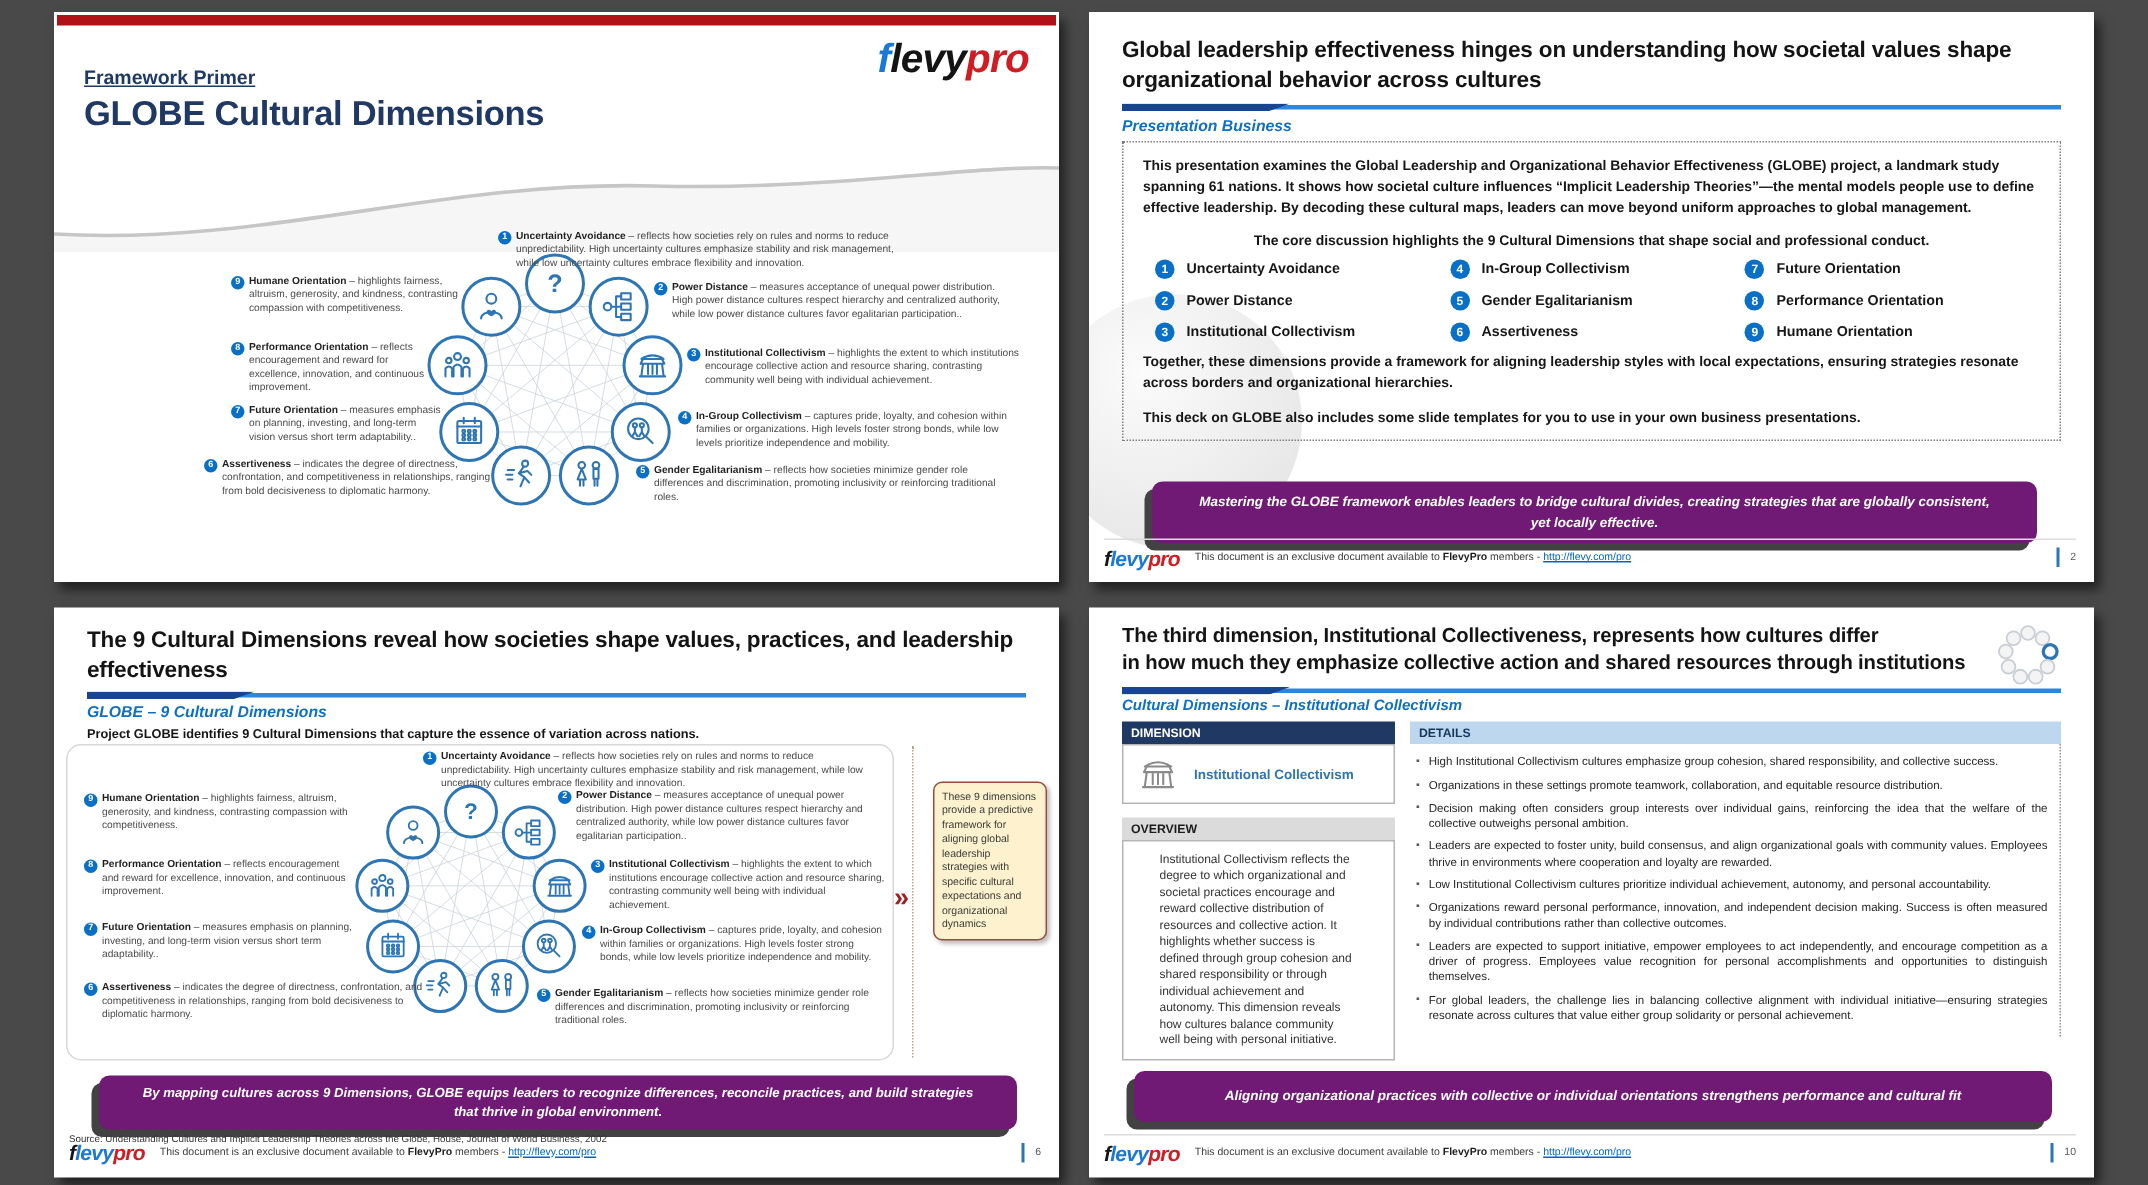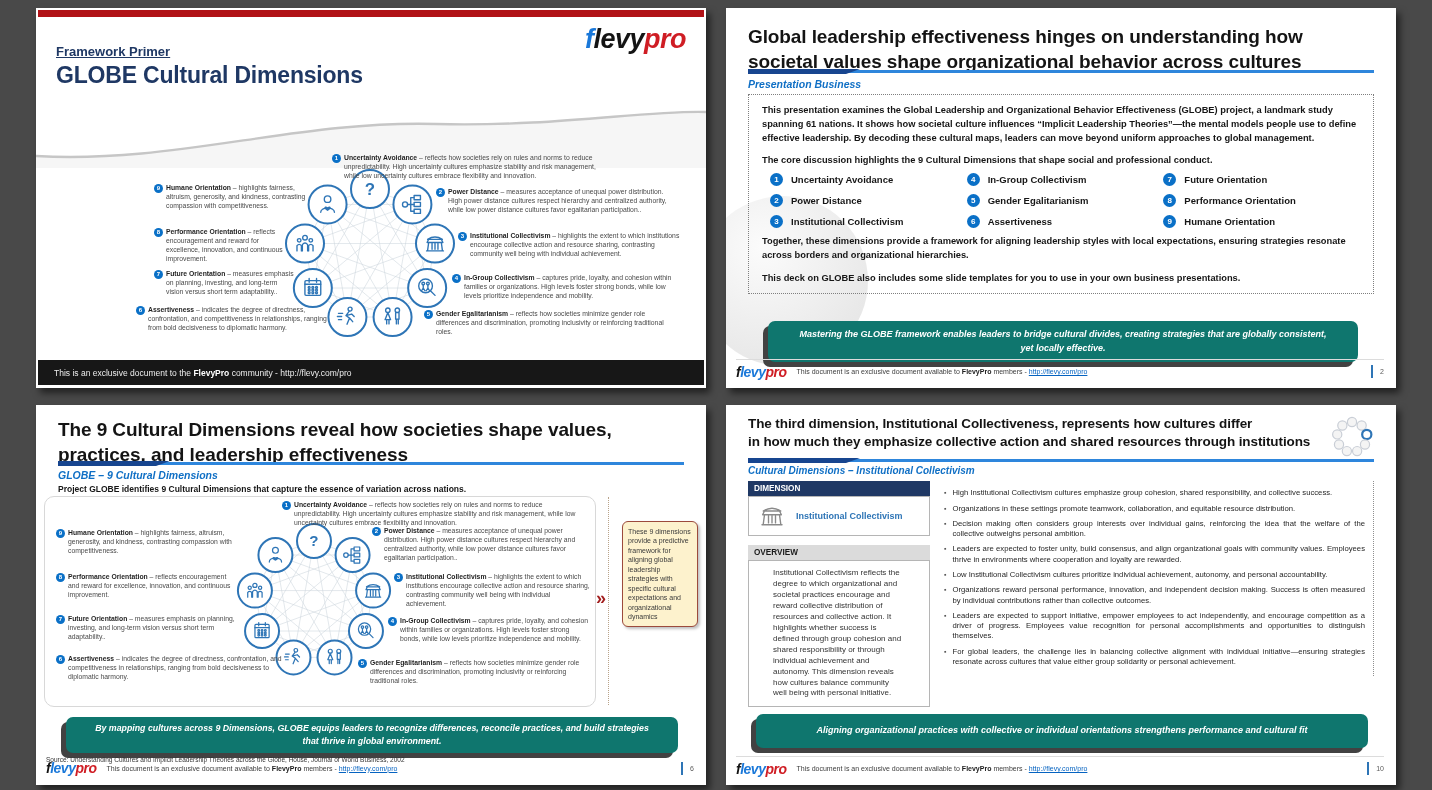--- a/index.html
+++ b/index.html
@@ -15,22 +15,22 @@
   .logo { font-style:italic; font-weight:bold; letter-spacing:-.5px; white-space:nowrap; }
   .logo .lf  { color:#1a78d9; }
   .logo .ll  { color:#141414; }
   .logo .lp  { color:#cf1d24; }
   .logo-sm .lf { color:#141414; }
   .logo-sm .ll { color:#1a78d9; }
   .rule { position:absolute; left:22px; right:22px; height:3px; background:#2e86dc; }
   .rule::before { content:""; position:absolute; left:0; top:-1px; width:112px; height:5px; background:#17458f;
                   clip-path:polygon(0 0,100% 0,calc(100% - 14px) 100%,0 100%); }
   .section-title { position:absolute; left:22px; font-style:italic; font-weight:bold; color:#0f6fc5; font-size:10.5px; }
-  .slide-title { position:absolute; left:22px; right:26px; font-weight:bold; color:#141414; font-size:19px; line-height:1.32; letter-spacing:-.1px; }
-  .banner { position:absolute; background:#0f766e; border-radius:7px; color:#fff; font-style:italic; font-weight:bold;
+  .slide-title { position:absolute; left:22px; right:26px; font-weight:bold; color:#141414; font-size:15px; line-height:1.32; letter-spacing:-.1px; }
+  .banner { position:absolute; background:#701a75; border-radius:7px; color:#fff; font-style:italic; font-weight:bold;
             text-align:center; display:flex; align-items:center; justify-content:center; padding:4px 26px;
             box-shadow:-5px 5px 0 #424242; font-size:9px; line-height:1.5; }
   .mfooter { position:absolute; left:10px; right:12px; bottom:5px; height:24px; display:flex; align-items:center; gap:10px;
              border-top:1px solid #dcdcdc; }
   .mfooter .logo { font-size:14px; }
   .mfooter .ftext { font-size:7px; color:#3c3c3c; }
   .mfooter .ftext b { color:#1c1c1c; }
   .mfooter .link { color:#0563c1; text-decoration:underline; cursor:pointer; }
   .pg { margin-left:auto; display:flex; align-items:center; gap:7px; }
   .pgbar { width:2px; height:13px; background:#2e75b6; }
@@ -62,21 +62,21 @@
   .dim-item { font-size:6.8px; }
 
   
   #s2 .slide-title { top:16px; }
   #s2 .rule { top:62px; }
   #s2 .section-title { top:70px; }
   #s2 .sphere { position:absolute; left:-28px; top:188px; width:170px; height:170px; border-radius:50%;
                 background:radial-gradient(circle at 38% 30%, #fafafa, #d7d7d7); opacity:.75; }
   #s2 .obox { position:absolute; left:22px; top:86px; width:626px; border:1px dotted #7f7f7f; padding:9px 13px 8px; }
   #s2 .obox p { font-size:9.3px; font-weight:bold; color:#161616; line-height:1.48; margin-bottom:9px; }
-  #s2 .obox p.tight { margin-bottom:5px; }
+  #s2 .obox p.tight { margin-bottom:5px;text-align:center; }
   .dim-grid { display:flex; margin:0 0 7px 8px; }
   .dim-grid .col { width:214px; display:flex; flex-direction:column; gap:8px; }
   .ov-item { display:flex; align-items:center; gap:8px; }
   .ov-item .ncirc { width:13px; height:13px; font-size:8px; flex:none; }
   .ov-item .ov-name { font-size:9.5px; font-weight:bold; color:#161616; }
   #s2 .banner { left:42px; top:313px; width:590px; height:41px; }
 
   
   #s3 .slide-title { top:12px; }
   #s3 .rule { top:57px; }
@@ -120,23 +120,20 @@
   <section class="slide" id="s1">
     <div class="redbar"></div>
     <div class="logo logo-lg"><span class="lf">f</span><span class="ll">levy</span><span class="lp">pro</span></div>
     <div class="kicker">Framework Primer</div>
     <div class="title">GLOBE Cultural Dimensions</div>
     <svg class="wave" viewBox="0 0 670 64" preserveAspectRatio="none">
       <path d="M0,52 C140,60 260,16 400,20 C520,23 610,6 670,8 L670,64 L0,64 Z" fill="#f6f6f6"></path>
       <path d="M0,52 C140,60 260,16 400,20 C520,23 610,6 670,8" fill="none" stroke="#c6c6c6" stroke-width="2.4"></path>
     </svg>
     <div id="diag1"></div>
-    <div class="bfooter">
-      <span><span>This is an exclusive document to the </span><b>FlevyPro</b><span> community - http://flevy.com/pro</span></span>
-    </div>
   <svg class="net" width="180" height="180" style="left: 244px; top: 157px;">
         <line x1="90" y1="24" x2="132.4239822393116" y2="39.44106675414745"></line>
         <line x1="90" y1="24" x2="154.99731169880573" y2="78.5392202739826"></line>
         <line x1="90" y1="24" x2="147.15767664977295" y2="123"></line>
         <line x1="90" y1="24" x2="112.57332945949415" y2="152.01971297186995"></line>
         <line x1="90" y1="24" x2="67.42667054050587" y2="152.01971297186995"></line>
         <line x1="90" y1="24" x2="32.84232335022705" y2="123"></line>
         <line x1="90" y1="24" x2="25.00268830119427" y2="78.5392202739826"></line>
         <line x1="90" y1="24" x2="47.576017760688394" y2="39.44106675414746"></line>
         <line x1="132.4239822393116" y1="39.44106675414745" x2="154.99731169880573" y2="78.5392202739826"></line>
@@ -509,20 +506,21 @@
         <svg class="ticon" width="34" height="30" viewBox="0 0 24 24">
           <path d="M5,8 Q12,3.5 19,8 M5,8 H19 M6,8 L4.5,11 H19.5 L18,8 M6,11 L5,18.5 M18,11 L19,18.5 M9.2,12 V17.5 M12,12 V17.5 M14.8,12 V17.5 M4,19 H20"></path>
         </svg>
         <div class="dname">Institutional Collectivism</div>
       </div>
       <div class="colhdr hdr-ov">OVERVIEW</div>
       <div class="ov-card">Institutional Collectivism reflects the degree to which organizational and societal practices encourage and reward collective distribution of resources and collective action. It highlights whether success is defined through group cohesion and shared responsibility or through individual achievement and autonomy. This dimension reveals how cultures balance community well being with personal initiative.</div>
     </div>
 
     <div class="rightcol">
+      <div class="colhdr hdr-det">DETAILS</div>
       <div class="det-list" id="details-list">
           <div class="det-item">
             <span class="bull">▪</span>
             <span class="btext">High Institutional Collectivism cultures emphasize group cohesion, shared responsibility, and collective success.</span>
           </div>
           <div class="det-item">
             <span class="bull">▪</span>
             <span class="btext">Organizations in these settings promote teamwork, collaboration, and equitable resource distribution.</span>
           </div>
           <div class="det-item">

